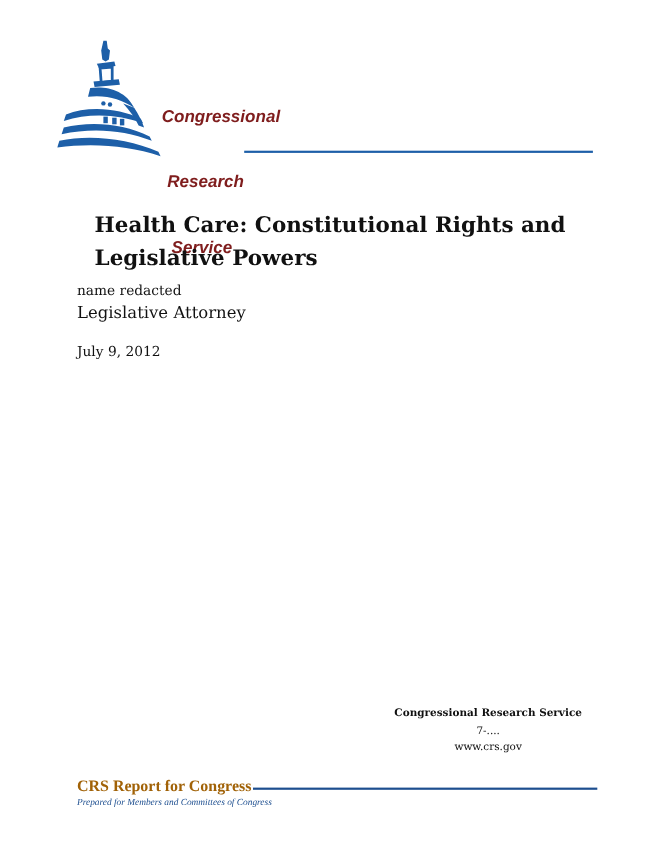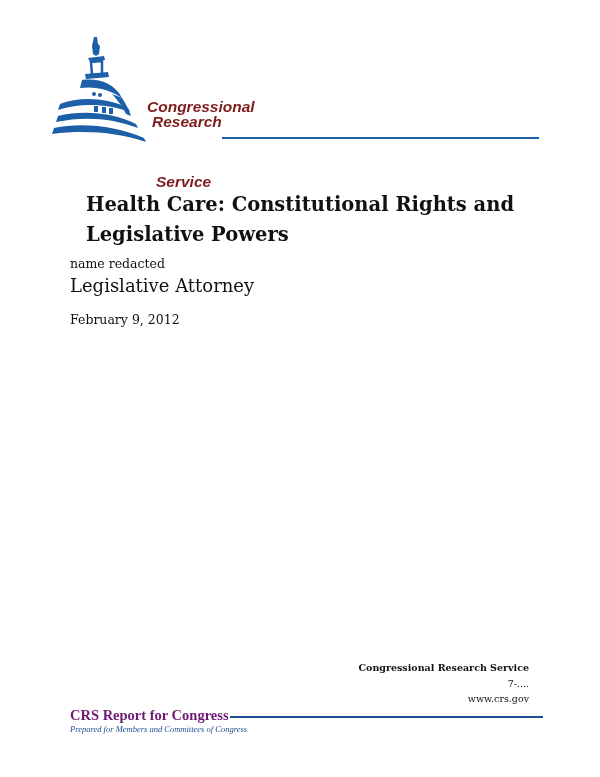--- a/index.html
+++ b/index.html
@@ -1,29 +1,29 @@
 <!DOCTYPE html>
 <html><head>
   <meta charset="utf-8">
   <style>
     html, body { margin: 0; padding: 0; background: #ffffff; }
     body { width: 600px; height: 777px; position: relative; overflow: hidden; font-family: "DejaVu Serif", serif; color: #111; }
     .logo { position: absolute; left: 52px; top: 34px; width: 110px; height: 112px; }
     .logo-text { position: absolute; left: 147px; top: 100px; font-family: "Liberation Sans", sans-serif; font-style: italic; font-weight: bold; color: #7f1d1d; font-size: 15.5px; line-height: 14.5px; }
     .logo-text span { display: block; }
-    .logo-text .l2 { padding-left: 5px; }
+    .logo-text .l2 { padding-left: 5px; margin-top: 44px; }
     .logo-text .l3 { padding-left: 9px; margin-top: 46px; }
     .header-rule { position: absolute; left: 222px; top: 137px; width: 317px; height: 2px; background: #1d5fa8; }
     .title { position: absolute; left: 70px; top: 174px; width: 430px; font-family: "DejaVu Serif", serif; font-weight: bold; font-size: 19.5px; line-height: 30px; color: #111; margin: 16px; }
     .author { position: absolute; left: 70px; top: 256px; font-size: 12.5px; font-weight: normal; }
-    .role { position: absolute; left: 70px; top: 275px; font-size: 18px; }
+    .role { position: absolute; left: 70px; top: 275px; font-size: 15px; }
     .date { position: absolute; left: 70px; top: 312px; font-size: 12.5px; }
-    .crs-block { position: absolute; right: 71px; top: 660px; text-align: right; font-size: 9.5px; line-height: 15.5px; }
+    .crs-block { position: absolute; right: 71px; top: 641px; text-align: center; font-size: 9.5px; line-height: 15.5px; }
     .crs-block .org { font-weight: bold; }
-    .footer-title { position: absolute; left: 70px; top: 707px; font-family: "Liberation Serif", serif; font-weight: bold; font-size: 14.5px; color: #701a75; }
+    .footer-title { position: absolute; left: 70px; top: 707px; font-family: "Liberation Serif", serif; font-weight: bold; font-size: 14.5px; color: #a16207; }
     .footer-rule { position: absolute; left: 230px; top: 716px; width: 313px; height: 2px; background: #1d4e8f; }
     .footer-sub { position: absolute; left: 70px; top: 724px; font-family: "Liberation Serif", serif; font-style: italic; font-size: 8.5px; color: #1d4e8f; }
   </style>
 </head>
 <body>
 
 <div class="logo">
   <svg width="110" height="112" viewBox="0 0 110 112" xmlns="http://www.w3.org/2000/svg">
     <g fill="#1d5fa8" stroke="none">
 
@@ -51,21 +51,21 @@
 <div class="logo-text">
   <span class="l1">Congressional</span>
   <span class="l2">Research</span>
   <span class="l3">Service</span>
 </div>
 <div class="header-rule"></div>
 
 <h1 class="title">Health Care: Constitutional Rights and Legislative Powers</h1>
 <div class="author">name redacted</div>
 <div class="role">Legislative Attorney</div>
-<div class="date">February 9, 2012</div>
+<div class="date">July 9, 2012</div>
 
 <div class="crs-block">
   <div class="org">Congressional Research Service</div>
   <div>7-....</div>
   <div>www.crs.gov</div>
 </div>
 
 <div class="footer-title">CRS Report for Congress</div>
 <div class="footer-rule"></div>
 <div class="footer-sub">Prepared for Members and Committees of Congress</div>

